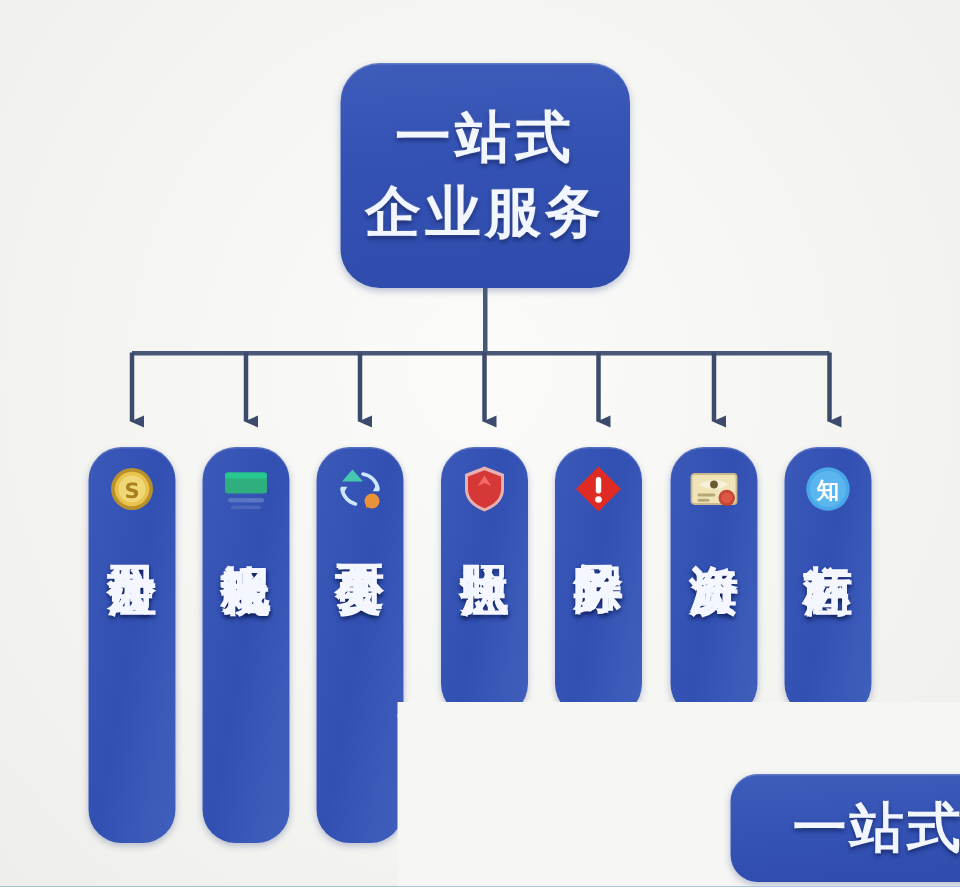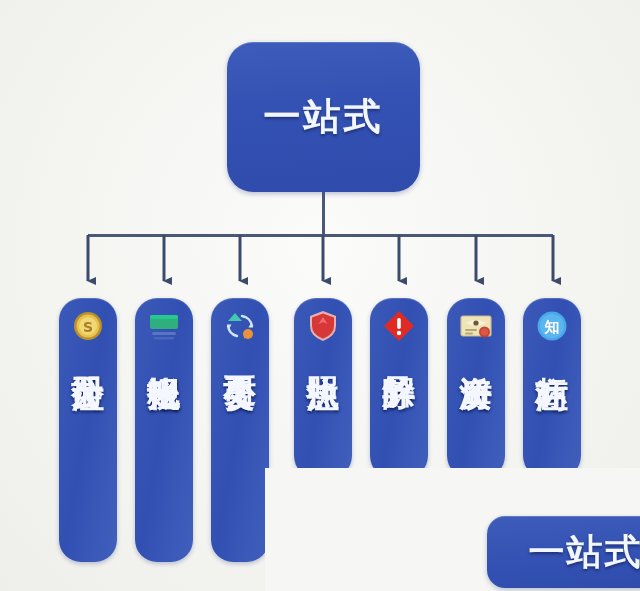--- a/index.html
+++ b/index.html
@@ -129,20 +129,21 @@
 </style>
 </head>
 <body>
 
 <div id="canvas">
 
   <div class="paper-tint"></div>
 
   <div class="root-node">
     <div class="root-line">一站式</div>
+    <div class="root-line">企业服务</div>
   </div>
 
   <svg class="connector-layer" width="640" height="591" viewBox="0 0 640 591">
     <defs>
       <marker id="arrowhead" markerWidth="9" markerHeight="9" refX="4.5" refY="8" orient="auto" markerUnits="userSpaceOnUse">
         <path d="M0.5 0 L4.5 9 L8.5 0 Z" fill="#3c4a6b"></path>
       </marker>
     </defs>
 
     <line x1="323.5" y1="192" x2="323.5" y2="235" stroke="#4a5878" stroke-width="3"></line>

